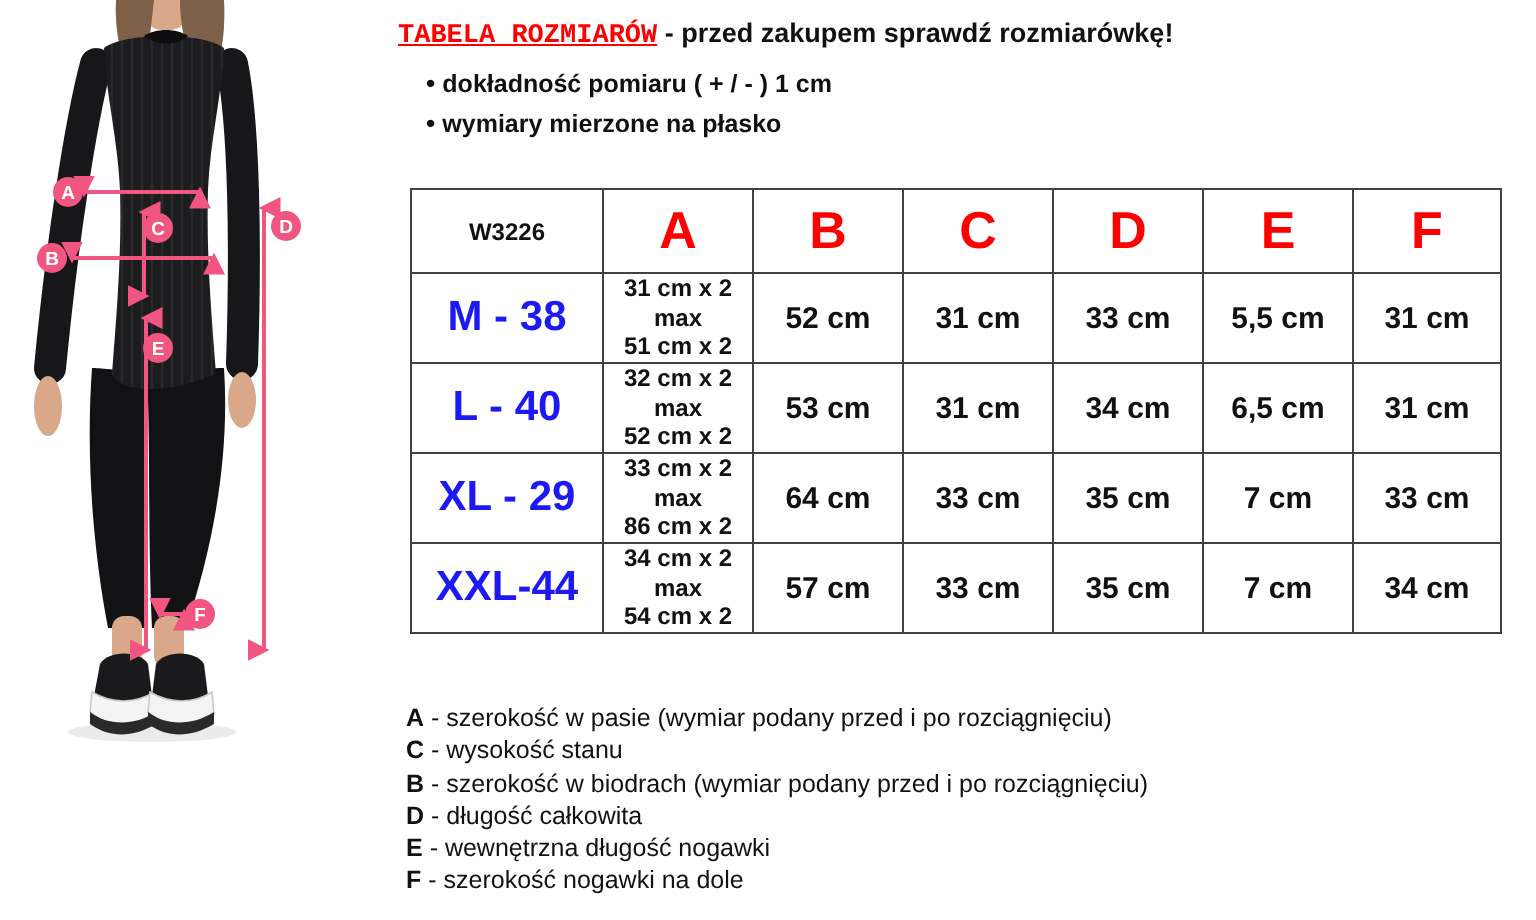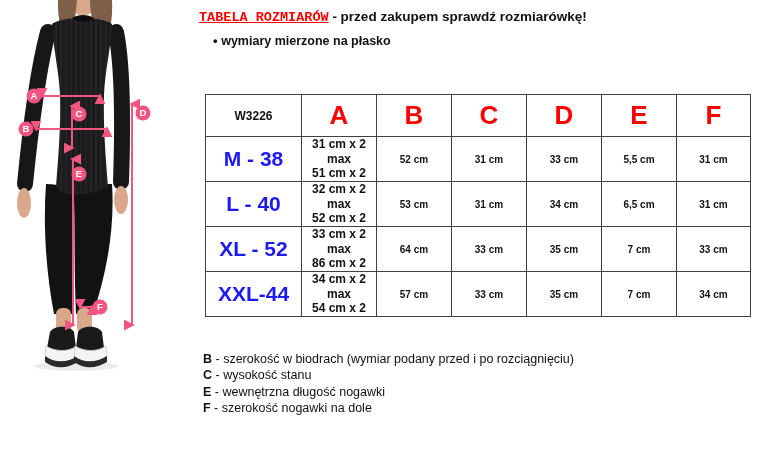--- a/index.html
+++ b/index.html
@@ -24,21 +24,21 @@
     position:absolute; left:205px; top:94px;
     border-collapse:collapse; table-layout:fixed;
   }
   .size-table td {
     border:1.5px solid #414141; text-align:center; vertical-align:middle;
     padding:0; overflow:hidden;
   }
   .cell-code   { font-size:12px;  font-weight:bold; color:#111; }
   .cell-letter { font-size:26px;  font-weight:bold; color:#fe0000; }
   .cell-size   { font-size:21px;  font-weight:bold; color:#1d19f2; }
-  .cell-val    { font-size:10px;font-weight:bold; color:#111; }
+  .cell-val    { font-size:15px;font-weight:bold; color:#111; }
   .cell-a      { font-size:12px;  font-weight:bold; color:#111; line-height:14.5px; }
 
   
   .legend { position:absolute; left:203px; top:351px; width:420px; }
   .lg-line { font-size:12.5px; line-height:16.3px; color:#111; white-space:nowrap; }
   .lg-key  { font-weight:bold; }
 </style>
 </head>
 <body>
 
@@ -115,20 +115,21 @@
         <text x="100" y="310.4" fill="#ffffff">F</text>
       </g>
     </svg>
   </div>
 
   <div class="header">
     <div class="title-line">
       <span class="title-red">TABELA ROZMIARÓW</span><span> - przed zakupem sprawdź rozmiarówkę!</span>
     </div>
     <ul class="bullets">
+      <li>dokładność pomiaru ( + / - ) 1 cm</li>
       <li>wymiary mierzone na płasko</li>
     </ul>
   </div>
 
   <table class="size-table">
     <colgroup>
       <col style="width:96px">
         <col style="width:75px">
         <col style="width:75px">
         <col style="width:75px">
@@ -166,21 +167,21 @@
         <div>max</div>
         <div>52 cm x 2</div>
       </td>
       <td class="cell-val">53 cm</td>
       <td class="cell-val">31 cm</td>
       <td class="cell-val">34 cm</td>
       <td class="cell-val">6,5 cm</td>
       <td class="cell-val">31 cm</td>
     </tr>
     <tr style="height:45px">
-      <td class="cell-size">XL - 52</td>
+      <td class="cell-size">XL - 29</td>
       <td class="cell-a">
         <div>33 cm x 2</div>
         <div>max</div>
         <div>86 cm x 2</div>
       </td>
       <td class="cell-val">64 cm</td>
       <td class="cell-val">33 cm</td>
       <td class="cell-val">35 cm</td>
       <td class="cell-val">7 cm</td>
       <td class="cell-val">33 cm</td>
@@ -195,19 +196,21 @@
       <td class="cell-val">57 cm</td>
       <td class="cell-val">33 cm</td>
       <td class="cell-val">35 cm</td>
       <td class="cell-val">7 cm</td>
       <td class="cell-val">34 cm</td>
     </tr>
   </tbody>
     </table>
 
   <div class="legend">
+    <div class="lg-line"><span class="lg-key">A</span><span> - </span><span>szerokość w pasie (wymiar podany przed i po rozciągnięciu)</span></div>
+    <div class="lg-line"><span class="lg-key">C</span><span> - </span><span>wysokość stanu</span></div>
     <div class="lg-line"><span class="lg-key">B</span><span> - </span><span>szerokość w biodrach (wymiar podany przed i po rozciągnięciu)</span></div>
-    <div class="lg-line"><span class="lg-key">C</span><span> - </span><span>wysokość stanu</span></div>
+    <div class="lg-line"><span class="lg-key">D</span><span> - </span><span>długość całkowita</span></div>
     <div class="lg-line"><span class="lg-key">E</span><span> - </span><span>wewnętrzna długość nogawki</span></div>
     <div class="lg-line"><span class="lg-key">F</span><span> - </span><span>szerokość nogawki na dole</span></div>
   </div>
 
 </div>
 
 </body></html>

